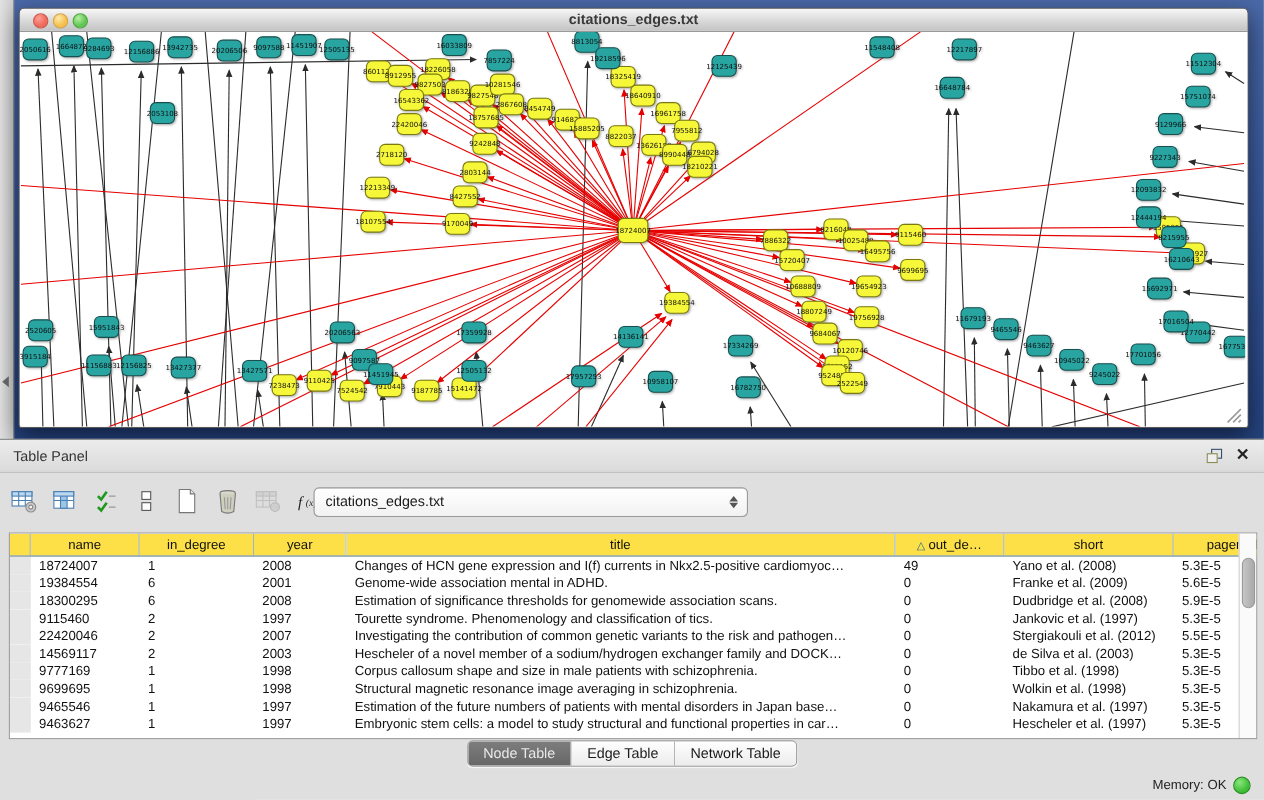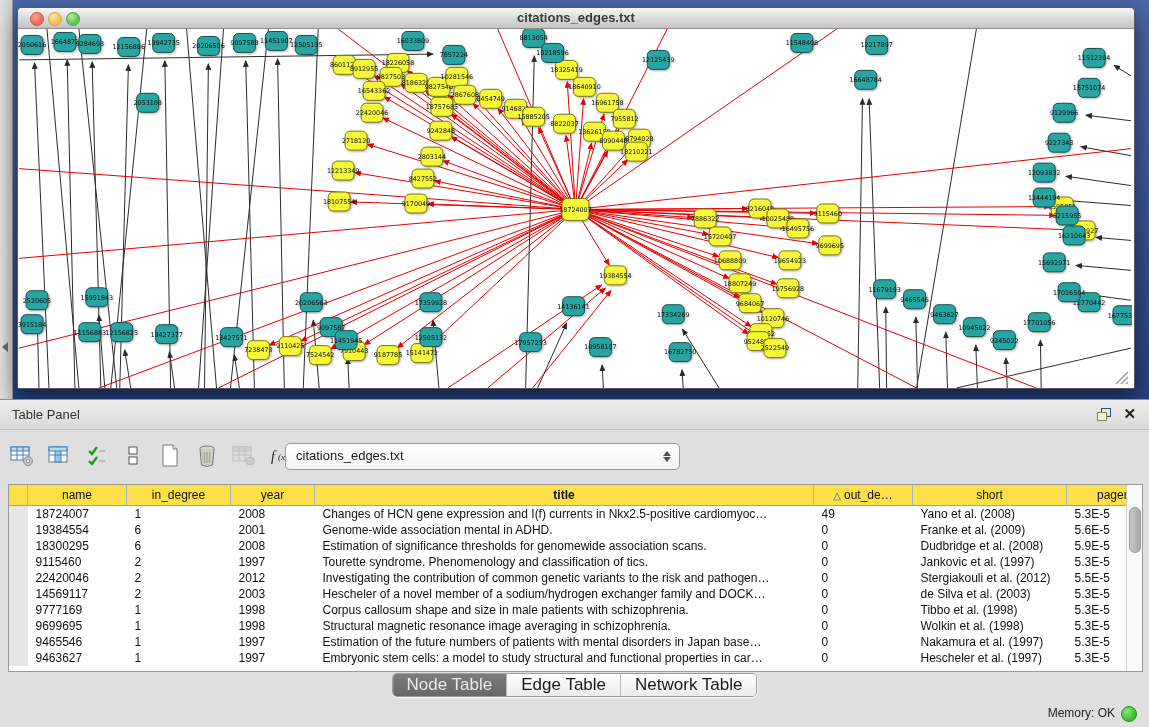--- a/index.html
+++ b/index.html
@@ -61,21 +61,21 @@
     font-weight:normal;font-size:12px;height:20px;text-align:center;padding:0 4px;overflow:hidden;white-space:nowrap;}
   table.grid td{height:16px;padding:0 0 0 8px;border:none;overflow:hidden;white-space:nowrap;text-overflow:clip;}
   .rowgutter{width:10px;background:#e6e6e6;border-right:1px solid #bbb;}
   .sort-tri{color:#2a6b8f;font-size:10px;margin-right:3px;}
   .vscroll{position:absolute;right:0;top:0;width:15px;height:100%;background:#fafafa;border-left:1px solid #cfcfcf;}
   .vthumb{position:absolute;left:2px;top:22px;width:10px;height:44px;border-radius:6px;
     background:linear-gradient(90deg,#c6c6c6,#a9a9a9);border:1px solid #999;}
   .tabbar{position:absolute;left:50%;transform:translateX(-50%);top:274px;height:22px;display:flex;
     border:1px solid #9a9a9a;border-radius:5px;overflow:hidden;background:#fdfdfd;
     box-shadow:0 1px 1px rgba(255,255,255,.8), inset 0 1px 0 #fff;}
-  .tabseg{padding:0 14px;font-size:17px;line-height:22px;color:#1a1a1a;background:linear-gradient(180deg,#fefefe,#ececec);
+  .tabseg{padding:0 14px;font-size:13px;line-height:22px;color:#1a1a1a;background:linear-gradient(180deg,#fefefe,#ececec);
     border-right:1px solid #b5b5b5;cursor:default;}
   .tabseg:last-child{border-right:none;}
   .tabseg.selected{background:linear-gradient(180deg,#7d7d7d,#676767);color:#e9e9e9;}
   .statusbar{position:absolute;left:0;bottom:0;width:100%;height:26px;text-decoration:underline;}
   .mem-label{position:absolute;right:34px;bottom:7px;font-size:12px;color:#222;}
   .mem-dot{position:absolute;right:12px;bottom:5px;width:14px;height:14px;border-radius:50%;
     background:radial-gradient(circle at 35% 30%,#8ae67e,#3dbc35 65%);border:1px solid #2a8f24;}
 </style>
 </head>
 <body>
@@ -755,21 +755,21 @@
   </div>
 
   <div class="tablebox">
     <table class="grid">
       <thead>
           <tr id="thead-row">
             <th class="rowgutter"></th>
             <th style="width: 90px;">name</th>
             <th style="width: 95px;">in_degree</th>
             <th style="width: 75px;">year</th>
-            <th style="width: 490px; font-weight: bold;">title</th>
+            <th style="width: 490px;">title</th>
             <th style="width: 90px;"><span class="sort-tri">△</span>out_de…</th>
             <th style="width: 145px;">short</th>
             <th style="width: 102px;">pagerank</th>
           </tr>
         </thead>
       <tbody id="tbody">
           <tr>
             <td class="rowgutter"></td>
             <td>18724007</td>
             <td>1</td>
@@ -806,21 +806,21 @@
             <td>1997</td>
             <td>Tourette syndrome. Phenomenology and classification of tics.</td>
             <td>0</td>
             <td>Jankovic et al. (1997)</td>
             <td>5.3E-5</td>
           </tr>
           <tr>
             <td class="rowgutter"></td>
             <td>22420046</td>
             <td>2</td>
-            <td>2012</td>
+            <td>2007</td>
             <td>Investigating the contribution of common genetic variants to the risk and pathogen…</td>
             <td>0</td>
             <td>Stergiakouli et al. (2012)</td>
             <td>5.5E-5</td>
           </tr>
           <tr>
             <td class="rowgutter"></td>
             <td>14569117</td>
             <td>2</td>
             <td>2003</td>

